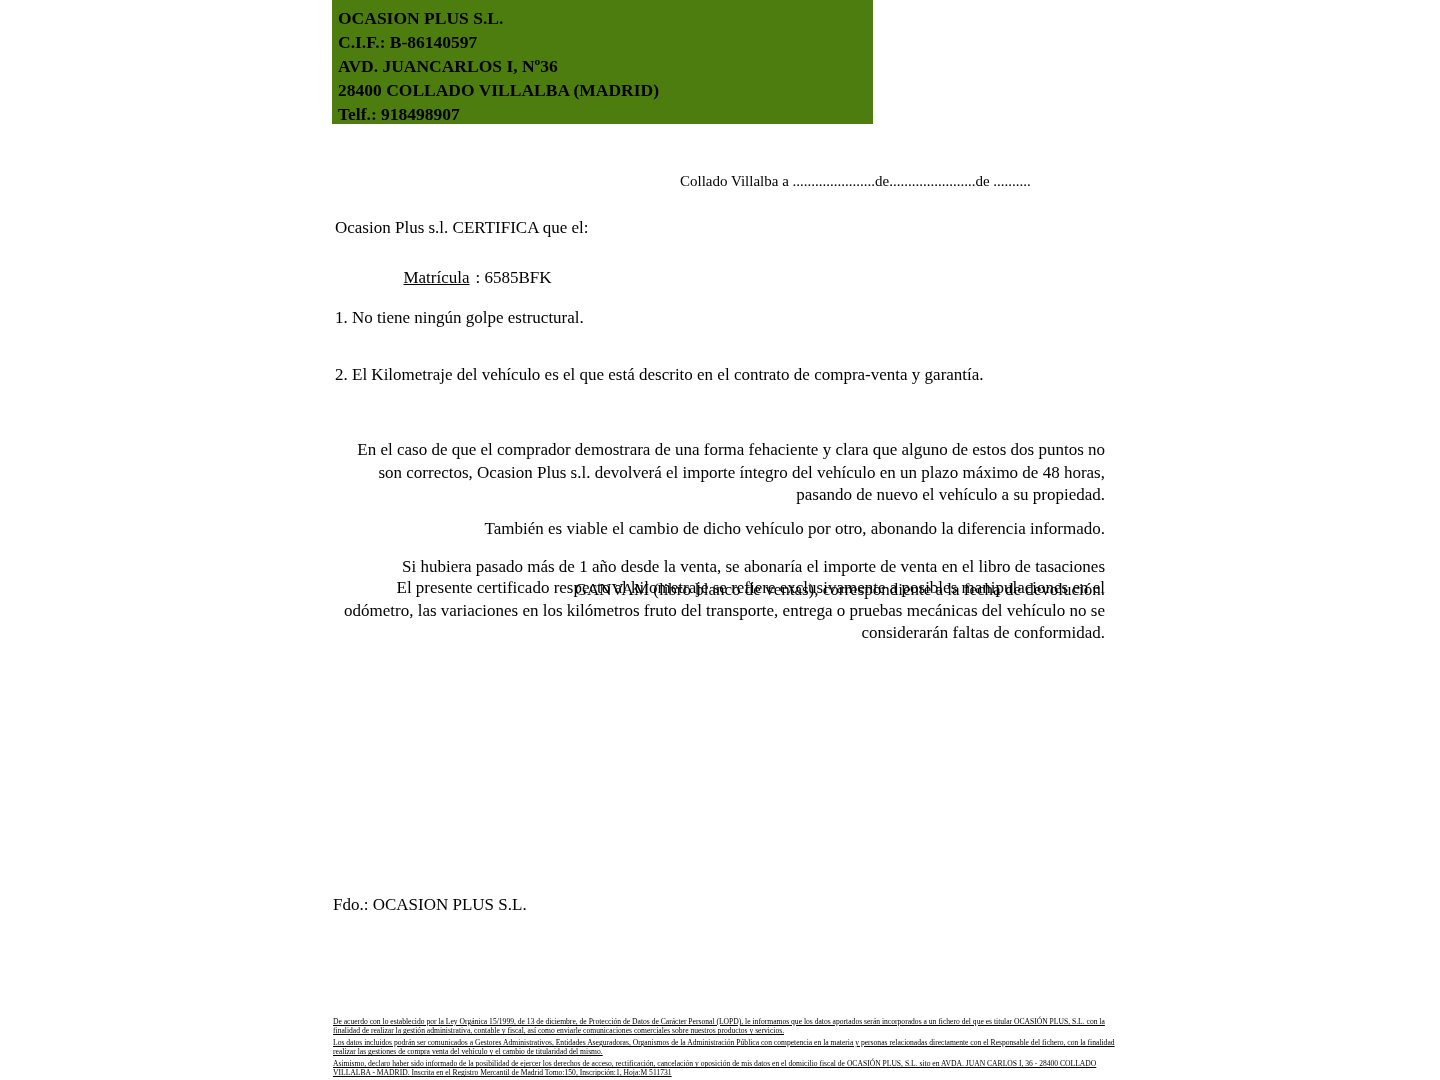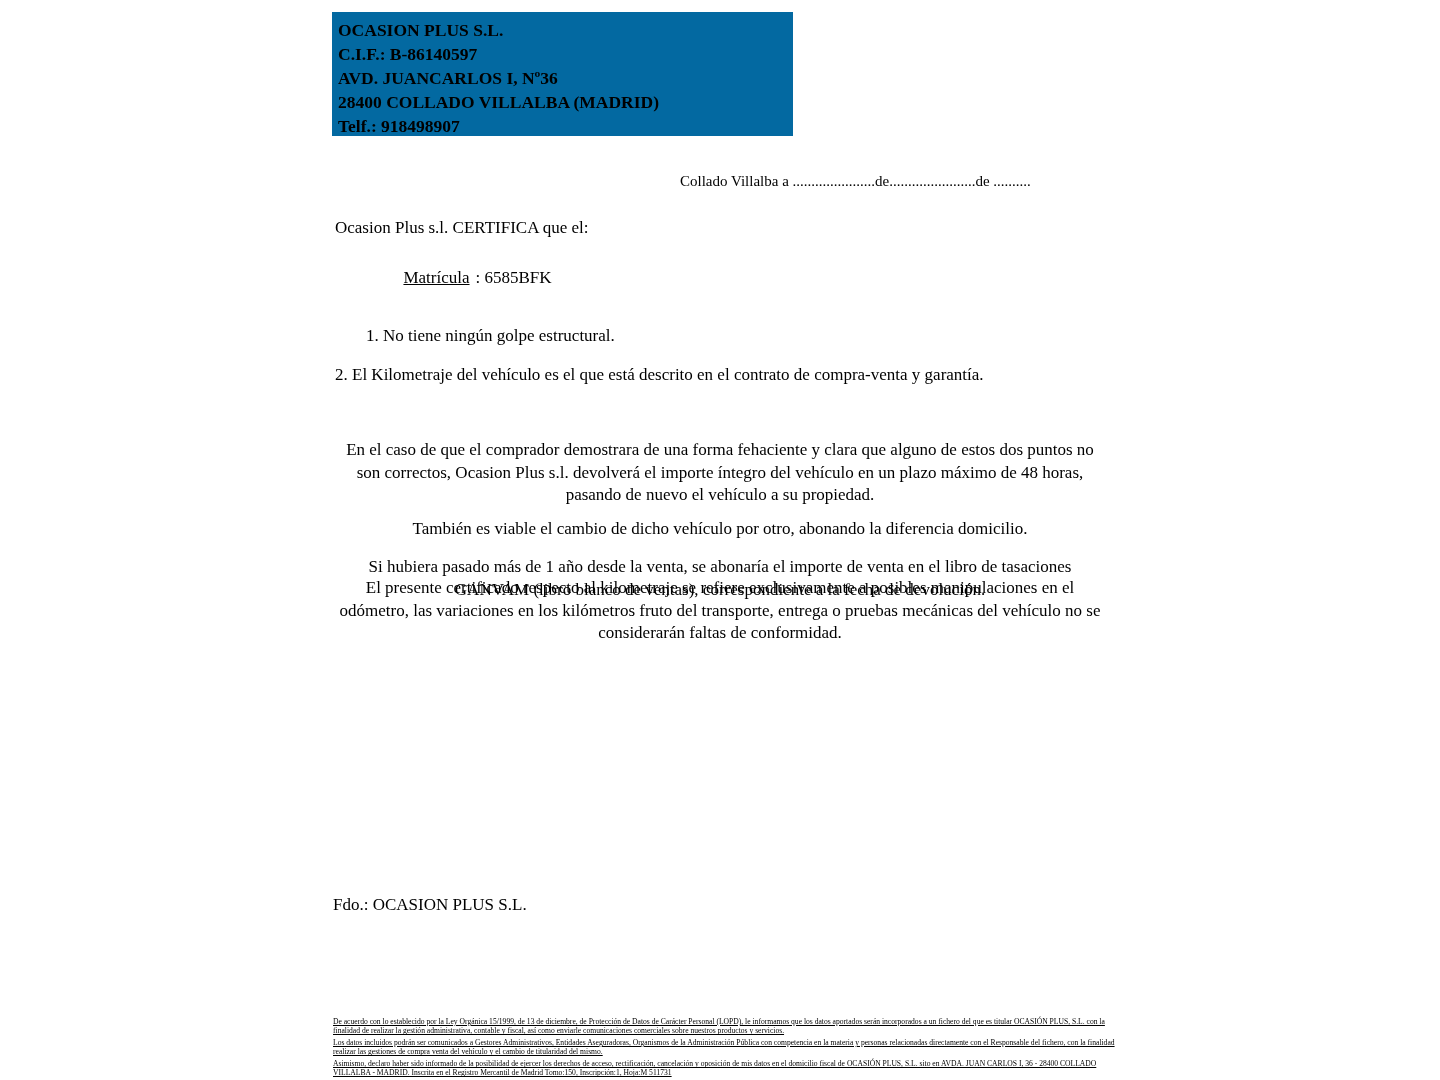--- a/index.html
+++ b/index.html
@@ -18,24 +18,24 @@
   .page {
     position: absolute;
     inset: 0;
     background: #ffffff;
   }
 
   
   .company-box {
     position: absolute;
     left: 332px;
-    top: 12px;
-    width: 461px;
+    top: 0px;
+    width: 541px;
     height: 124px;
-    background: #0369a1;
+    background: #4d7c0f;
     padding: 6px 0 0 6px;
     box-sizing: border-box;
   }
   .company-box .line {
     font-family: "Liberation Serif", serif;
     font-weight: bold;
     font-size: 17.5px;
     line-height: 24px;
     color: #000;
     white-space: pre;
@@ -70,31 +70,31 @@
   }
 
   
   .point {
     position: absolute;
     left: 335px;
     font-size: 17px;
     line-height: 22px;
     white-space: pre;
   }
-  .point-1 { top: 325px; margin-left: 31px; }
+  .point-1 { top: 307px; }
   .point-2 { top: 364px; }
 
   
   .para {
     position: absolute;
     left: 335px;
     width: 770px;
     font-size: 17px;
     line-height: 22.5px;
-    text-align: center;
+    text-align: right;
   }
   .para-1 { top: 439px; }
   .para-2 { top: 518px; }
   .para-3 { top: 556px; }
   .para-4 { top: 577px; }
 
   
   .signature {
     position: absolute;
     left: 333px;
@@ -139,21 +139,21 @@
     <div class="row">Ocasion Plus s.l. CERTIFICA que el:</div>
     <div class="row">
       <span class="lbl-underline">Matrícula</span><span>: 6585BFK</span>
     </div>
   </div>
 
   <div class="point point-1">1. No tiene ningún golpe estructural.</div>
   <div class="point point-2">2. El Kilometraje del vehículo es el que está descrito en el contrato de compra-venta y garantía.</div>
 
   <div class="para para-1">En el caso de que el comprador demostrara de una forma fehaciente y clara que alguno de estos dos puntos no son correctos, Ocasion Plus s.l. devolverá el importe íntegro del vehículo en un plazo máximo de 48 horas, pasando de nuevo el vehículo a su propiedad.</div>
-  <div class="para para-2">También es viable el cambio de dicho vehículo por otro, abonando la diferencia domicilio.</div>
+  <div class="para para-2">También es viable el cambio de dicho vehículo por otro, abonando la diferencia informado.</div>
   <div class="para para-3">Si hubiera pasado más de 1 año desde la venta, se abonaría el importe de venta en el libro de tasaciones GANVAM (libro blanco de ventas), correspondiente a la fecha de devolución.</div>
   <div class="para para-4">El presente certificado respecto al kilometraje se refiere exclusivamente a posibles manipulaciones en el odómetro, las variaciones en los kilómetros fruto del transporte, entrega o pruebas mecánicas del vehículo no se considerarán faltas de conformidad.</div>
 
   <div class="signature">Fdo.: OCASION PLUS S.L.</div>
 
   <div class="legal">
     <p>De acuerdo con lo establecido por la Ley Orgánica 15/1999, de 13 de diciembre, de Protección de Datos de Carácter Personal (LOPD), le informamos que los datos aportados serán incorporados a un fichero del que es titular OCASIÓN PLUS, S.L. con la finalidad de realizar la gestión administrativa, contable y fiscal, así como enviarle comunicaciones comerciales sobre nuestros productos y servicios.</p>
     <p>Los datos incluidos podrán ser comunicados a Gestores Administrativos, Entidades Aseguradoras, Organismos de la Administración Pública con competencia en la materia y personas relacionadas directamente con el Responsable del fichero, con la finalidad realizar las gestiones de compra venta del vehículo y el cambio de titularidad del mismo.</p>
     <p>Asimismo, declaro haber sido informado de la posibilidad de ejercer los derechos de acceso, rectificación, cancelación y oposición de mis datos en el domicilio fiscal de OCASIÓN PLUS, S.L. sito en AVDA. JUAN CARLOS I, 36 - 28400 COLLADO VILLALBA - MADRID. Inscrita en el Registro Mercantil de Madrid Tomo:150, Inscripción:1, Hoja:M 511731</p>
   </div>

